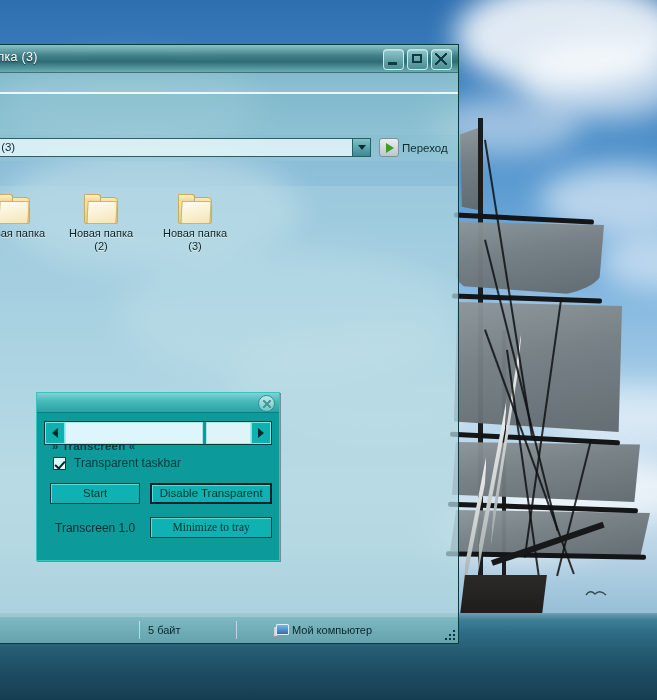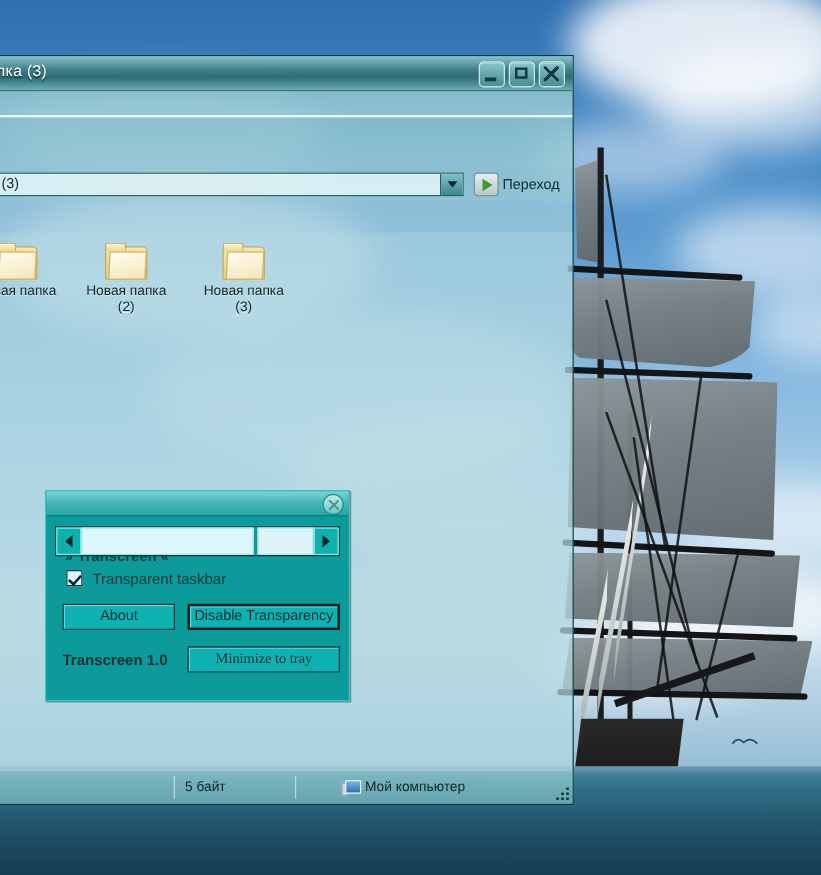--- a/index.html
+++ b/index.html
@@ -310,21 +310,21 @@
     border-bottom:5px solid transparent;border-left:6px solid #06292b;
   }
   .sl-track{flex:1;background:#0c9a9a;display:flex;}
   .sl-thumb{
     width:138px;background:#ddf6fb;border:1px solid #a9e6ee;box-sizing:border-box;
     cursor:pointer;
   }
   .sl-rest{flex:1;background:#dff4f8;border:1px solid #a9e6ee;box-sizing:border-box;
     margin-left:3px;}
 
-  .cbrow{display:flex;align-items:flex-start;gap:8px;margin:11px 0 0 9px;cursor:pointer;}
+  .cbrow{display:flex;align-items:center;gap:8px;margin:11px 0 0 9px;cursor:pointer;}
   .cbox{
     width:13px;height:13px;background:#ddf6fb;border:1px solid #083f41;
     box-sizing:border-box;position:relative;flex:0 0 auto;
   }
   .cbox.checked:after{
     content:"";position:absolute;left:3px;top:1px;width:4px;height:8px;
     border:solid #05282a;border-width:0 2px 2px 0;transform:rotate(42deg);
   }
   .cblabel{font-size:12px;color:#06383a;}
 
@@ -332,21 +332,21 @@
   .tbtn{
     background:#0fb2b2;border:1px solid #0a3a3a;box-sizing:border-box;
     color:#05302f;font-size:11.5px;height:21px;line-height:19px;text-align:center;
     cursor:pointer;box-shadow:inset 1px 1px 0 #5fd8d8;
   }
   .tbtn.focused{border:2px solid #042325;line-height:17px;}
   .b-about{width:92px;}
   .b-disable{width:124px;}
   .b-mintray{width:124px;font-family:Liberation Serif, serif;}
   .version{
-    font-size:12px;font-weight:bold;color:#05302f;width:92px;text-align:left;
+    font-size:12px;font-weight:normal;color:#05302f;width:92px;text-align:center;
   }
 </style>
 </head>
 <body>
 
 <div id="wallpaper">
   <div class="sky"></div>
   <div class="cloud c13"></div>
   <div class="cloud c10"></div>
   <div class="cloud c11"></div>
@@ -509,22 +509,22 @@
       <div class="sl-arrow right"></div>
     </div>
 
     <div class="cbrow">
       <span class="cbox checked"></span>
       <span class="cblabel">Transparent taskbar</span>
     </div>
 
 
     <div class="btnrow">
-      <div class="tbtn b-about">About</div>
-      <div class="tbtn b-disable focused">Disable Transparency</div>
+      <div class="tbtn b-about">Start</div>
+      <div class="tbtn b-disable focused">Disable Transparent</div>
     </div>
 
     <div class="btnrow">
       <div class="version">Transcreen 1.0</div>
       <div class="tbtn b-mintray">Minimize to tray</div>
     </div>
 
   </div>
 </div>
 

